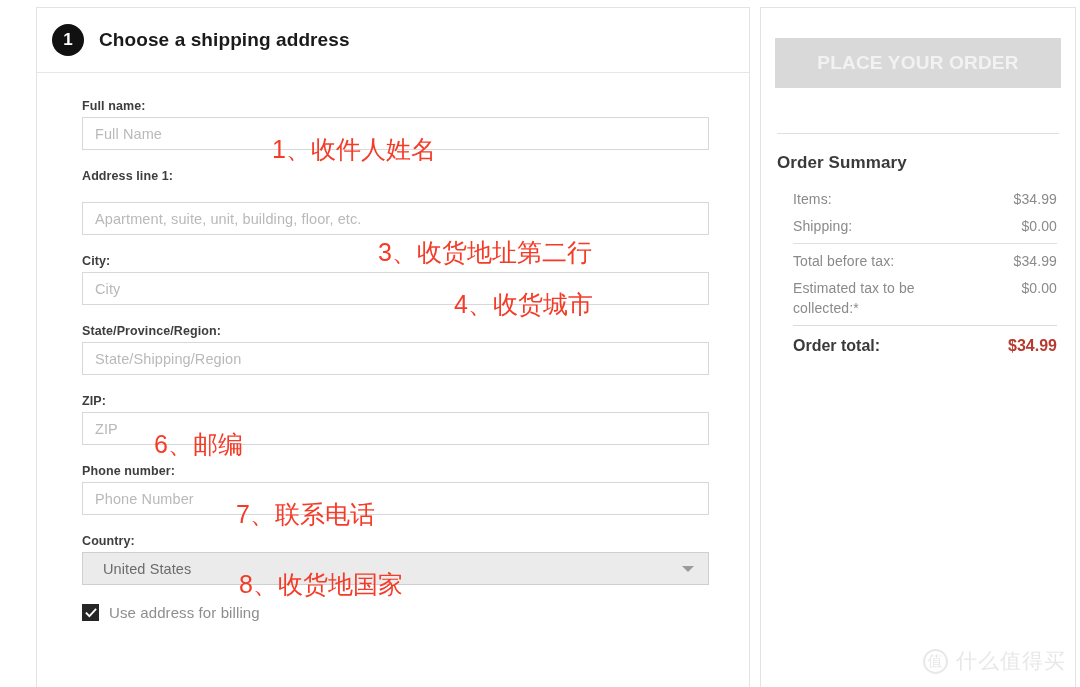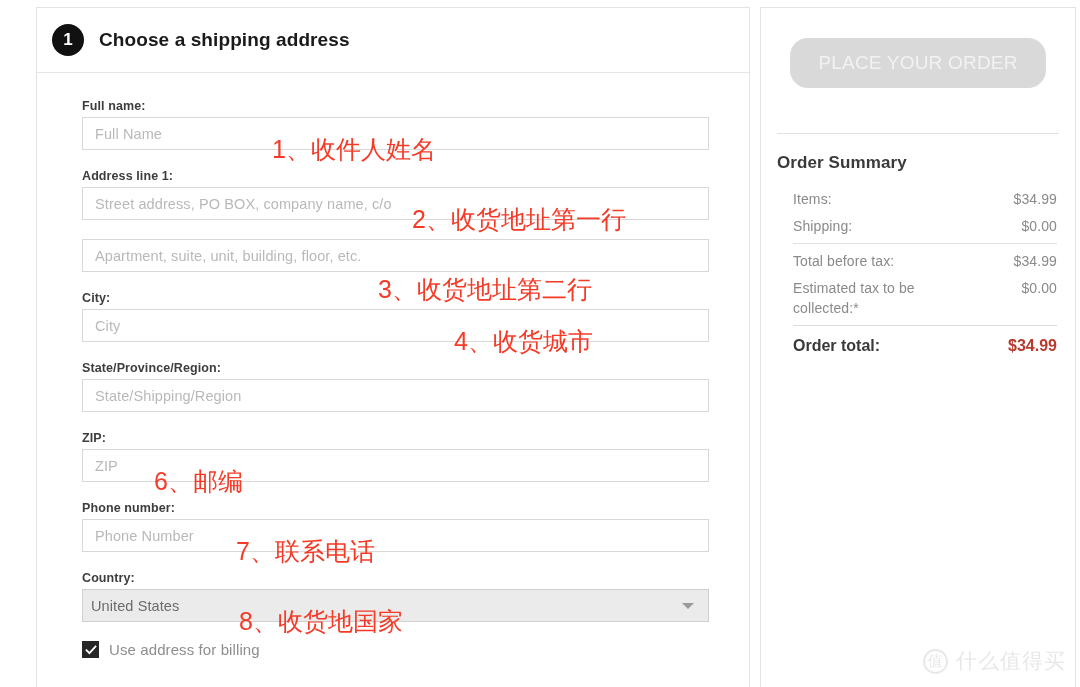--- a/index.html
+++ b/index.html
@@ -89,21 +89,21 @@
     text-align: right;
   }
 
   .field-select {
     width: 627px;
     height: 33px;
     border: 1px solid #cfcfcf;
     background: #ebebeb;
     display: flex;
     align-items: center;
-    padding-left: 8px;
+    padding-left: 20px;
     font-size: 14.5px;
     color: #6b6b6b;
     letter-spacing: .1px;
     position: relative;
   }
 
   .select-arrow {
     position: absolute;
     right: 14px;
     top: 50%;
@@ -159,31 +159,30 @@
     left: 760px;
     top: 7px;
     width: 316px;
     height: 690px;
     background: #ffffff;
     border: 1px solid #e3e3e3;
   }
 
   #place-order-btn {
     margin: 30px auto 0 auto;
-    width: 256px;
+    width: 286px;
     height: 50px;
     background: #d9d9d9;
     color: #f2f2f2;
     font-size: 19px;
-    font-weight: normal;
+    font-weight: bold;
     letter-spacing: .2px;
     display: flex;
     align-items: center;
     justify-content: center;
-    border-radius: 18px;
   }
 
   #summary-divider {
     margin: 45px 16px 0 16px;
     height: 1px;
     background: #e0e0e0;
   }
 
   #summary-title {
     margin: 19px 0 0 16px;
@@ -271,23 +270,20 @@
       <div class="field-row">
         <div class="field-label">Full name:</div>
         <div class="field-input">
           <span>Full Name</span>
         </div>
         <div class="annotation" style="left:190px; top:38px; transform:none;">1、收件人姓名</div>
       </div>
 
       <div class="field-row">
         <div class="field-label">Address line 1:</div>
-        <div class="field-input">
-          <span>Street address, PO BOX, company name, c/o</span>
-        </div>
         <div class="annotation" style="left:330px; top:38px; transform:none;">2、收货地址第一行</div>
       </div>
 
       <div class="field-row">
         <div class="field-input">
           <span>Apartment, suite, unit, building, floor, etc.</span>
         </div>
         <div class="annotation" style="left:296px; top:38px; transform:none;">3、收货地址第二行</div>
       </div>
 

